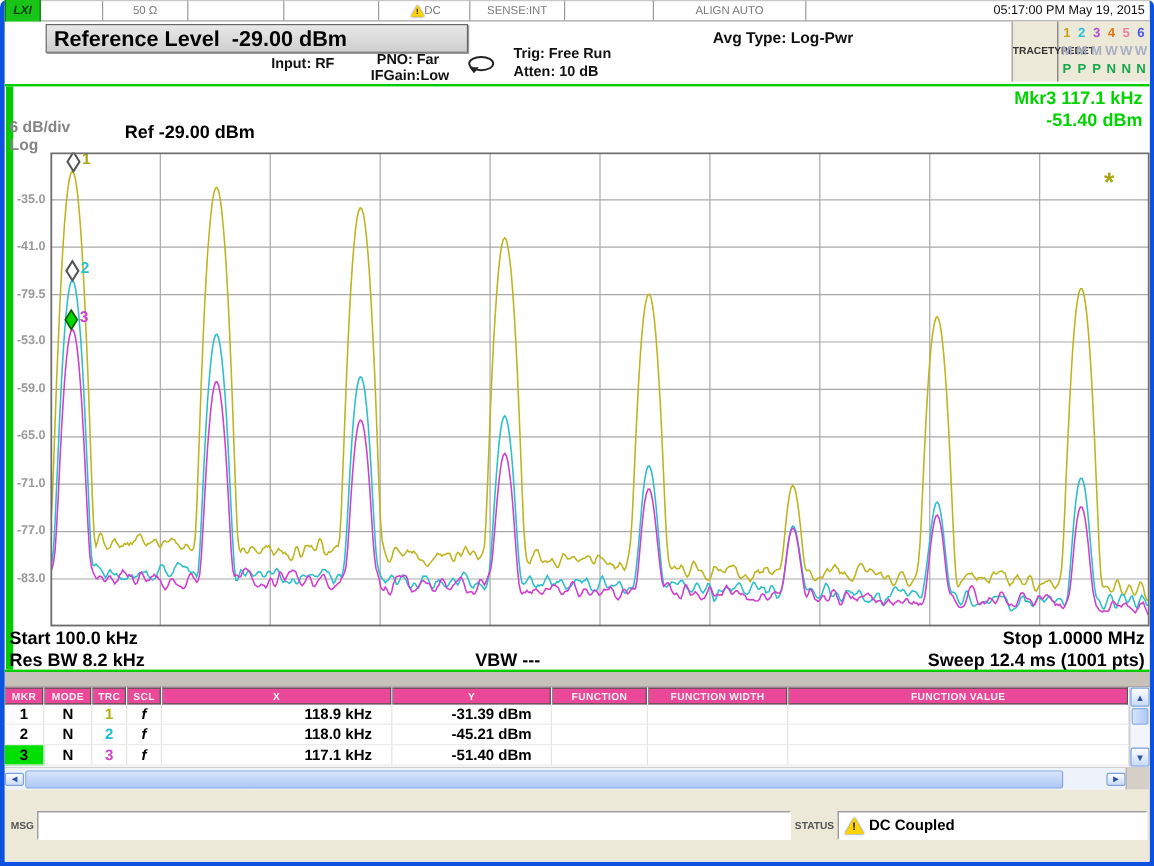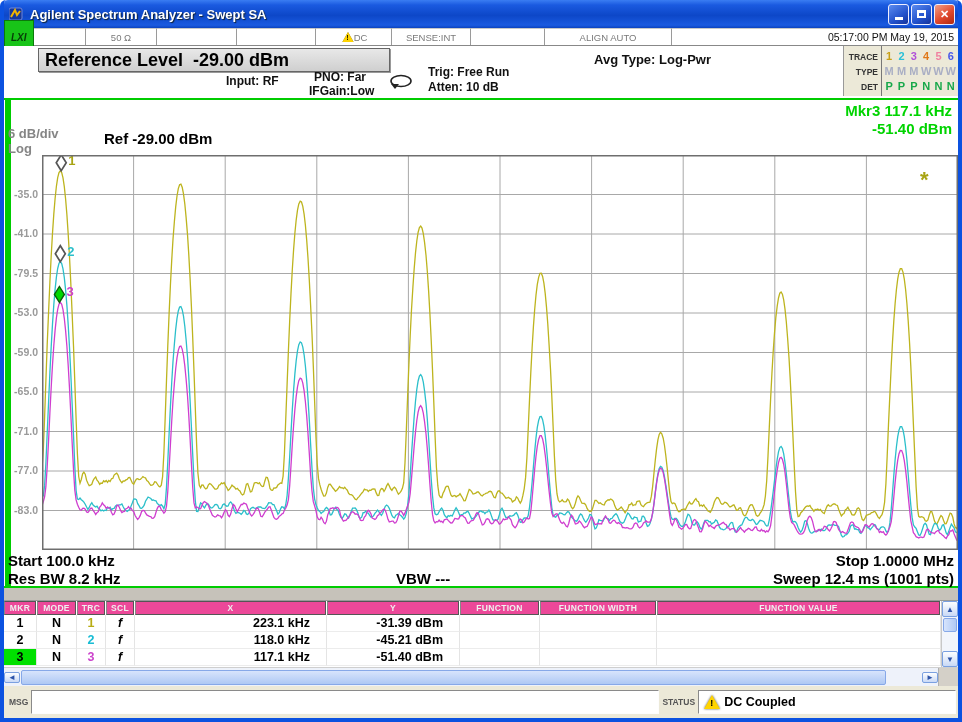--- a/index.html
+++ b/index.html
@@ -17,21 +17,21 @@
   
   .statusstrip{height:18px;flex:0 0 18px;display:flex;background:#fff;border-bottom:1px solid #888;}
   .sscell{border-right:1px solid #9a9a9a;border-top:1px solid #c8c8c8;font-size:9.5px;color:#7a7a7a;display:flex;align-items:center;justify-content:center;white-space:nowrap;}
   .sscell.time{justify-content:flex-end;padding-right:4px;color:#111;font-size:10.5px;border-right:none;}
   .lxibadge{background:#18c418;color:#073c07;font-weight:bold;font-style:italic;font-size:10px;padding:11px 6px;margin-right:auto;border:1px solid #0a7a0a;}
   
   .settings{height:52px;flex:0 0 52px;position:relative;background:#fff;font-weight:bold;}
   .refbox{position:absolute;left:2px;top:2px;width:352px;height:24px;background:linear-gradient(#e8e8e8,#cfcfcf);border:1px solid #666;box-shadow:1px 1px 0 #999;font-size:18px;font-weight:bold;color:#000;display:flex;align-items:center;padding-left:6px;white-space:pre;margin-left:32px;}
   .slabel{position:absolute;font-size:12px;color:#111;white-space:nowrap;}
   .trpanel{position:absolute;right:0;top:0;width:115px;height:50px;background:#ece9d8;border-left:1px solid #999;display:flex;font-weight:bold;}
-  .trlabels{width:38px;display:flex;flex-direction:column;justify-content:space-around;align-items:flex-end;padding:3px 3px 1px 0;border-right:1px solid #777;}
+  .trlabels{width:38px;display:flex;flex-direction:row;justify-content:space-around;align-items:flex-end;padding:3px 3px 21px 0;border-right:1px solid #777;}
   .trlabels div{font-size:8.5px;color:#333;}
   .trvals{flex:1;display:flex;flex-direction:column;justify-content:space-around;padding:2px 1px;}
   .trrow{display:flex;}
   .trrow span{flex:1;text-align:center;font-size:11px;font-weight:bold;}
   
   .display{flex:0 0 490px;position:relative;background:#fff;border-top:2px solid #00cc00;border-bottom:2px solid #00cc00;}
   .greenbar{position:absolute;left:1px;top:0;bottom:0;width:6px;background:#00cc00;}
   .gtext{position:absolute;font-weight:bold;white-space:nowrap;}
   .gray{color:#858585;font-weight:bold;}
   .mkreadout{position:absolute;right:6px;top:2px;text-align:right;color:#00d400;font-size:15px;font-weight:bold;line-height:18px;}
@@ -70,34 +70,20 @@
   .warntri{width:0;height:0;border-left:8px solid transparent;border-right:8px solid transparent;border-bottom:14px solid #ffd400;position:relative;filter:drop-shadow(0 0 1px #555);}
   .warntri i{position:absolute;left:-2px;top:3px;font-size:9px;font-weight:bold;color:#000;font-style:normal;}
   .warnsmall{transform:scale(.7);margin-right:-2px;}
 </style>
 </head>
 <body>
 
 <div id="screen">
   <div class="window">
 
-    <div class="titlebar">
-      <svg width="16" height="16" viewBox="0 0 16 16">
-        <rect x="0" y="2" width="13" height="12" rx="2" fill="#15379a" stroke="#6f86d8"></rect>
-        <path d="M2 11 L6 4 L8 9 L11 5" stroke="#f0b400" stroke-width="2" fill="none"></path>
-      </svg>
-      <span class="title">Agilent Spectrum Analyzer - Swept SA</span>
-      <div class="winbtn min">
-          <span class="glyph"></span>
-        </div>
-      <div class="winbtn max">
-          <span class="glyph"></span>
-        </div>
-      <div class="winbtn close">✕</div>
-    </div>
 
     <div class="statusstrip">
       <div class="sscell" style="width:82px">
         <span class="lxibadge">LXI</span>
       </div>
       <div class="sscell" style="width:71px">50 Ω</div>
       <div class="sscell" style="width:80px"></div>
       <div class="sscell" style="width:79px"></div>
       <div class="sscell" style="width:76px">
         <span class="warntri warnsmall">
@@ -240,21 +226,21 @@
           <div>Y</div>
           <div>FUNCTION</div>
           <div>FUNCTION WIDTH</div>
           <div>FUNCTION VALUE</div>
         </div>
         <div class="mtrow">
           <div>1</div>
           <div>N</div>
           <div style="color: rgb(184, 172, 20);">1</div>
           <div class="scl">f</div>
-          <div class="num">223.1 kHz</div>
+          <div class="num">118.9 kHz</div>
           <div class="num">-31.39 dBm</div>
           <div></div>
           <div></div>
           <div></div>
         </div>
         <div class="mtrow">
           <div>2</div>
           <div>N</div>
           <div style="color: rgb(24, 188, 212);">2</div>
           <div class="scl">f</div>

